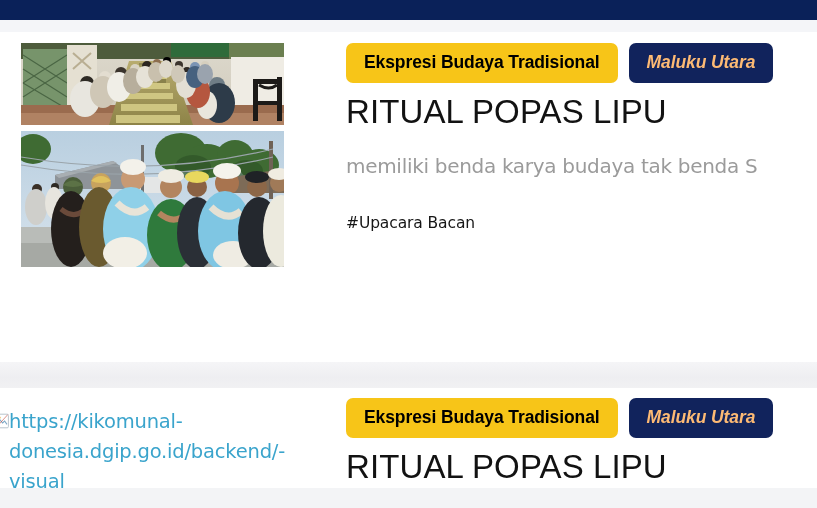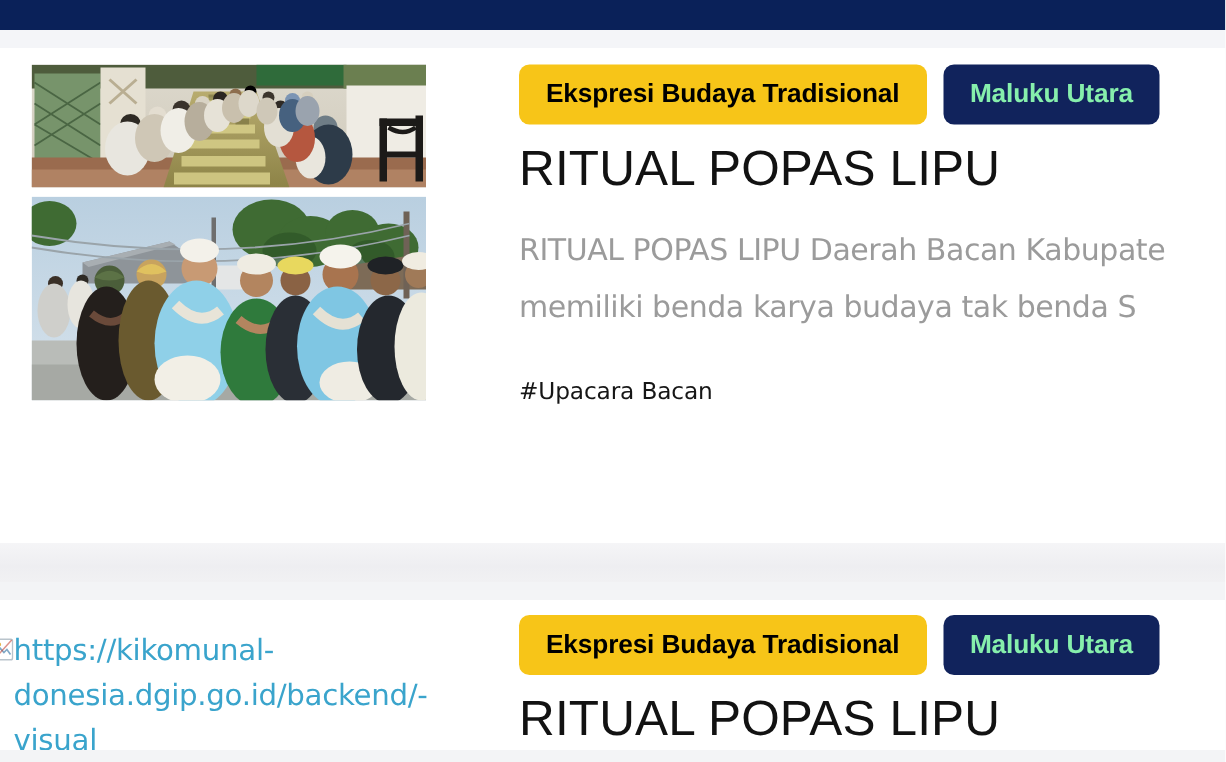--- a/index.html
+++ b/index.html
@@ -28,21 +28,21 @@
     background:#f4f5f8;
   }
 
   
   .card {
     position:absolute; left:0; width:817px;
     background:#ffffff;
     overflow:hidden;
   }
   .card--one { top:32px;  height:330px; }
-  .card--two { top:400px; height:100px; }
+  .card--two { top:388px; height:100px; }
 
   .card-inner {
     position:relative;
     display:flex;
     align-items:flex-start;
     padding:0;
     height:100%;
   }
 
   
@@ -108,21 +108,21 @@
     display:inline-block;
     font-size:17.5px;
     font-weight:bold;
     line-height:1;
     padding:11px 18px;
     border-radius:7px;
     letter-spacing:-0.1px;
     white-space:nowrap;
   }
   .badge--category { background:#f7c518; color:#000000; }
-  .badge--region   { background:#11235c; color:#86efac; }
+  .badge--region   { background:#11235c; color:#fdba74;font-style:italic; }
 
   .card-title {
     font-family:"Liberation Sans", sans-serif;
     font-weight:400;
     font-size:33px;
     line-height:42px;
     color:#121212;
     letter-spacing:0.1px;
     margin-top:8px;
     white-space:nowrap;
@@ -347,21 +347,20 @@
 
       <div class="content-col">
         <div class="badge-row">
           <span class="badge badge--category">Ekspresi Budaya Tradisional</span>
           <span class="badge badge--region">Maluku Utara</span>
         </div>
 
         <div class="card-title">RITUAL POPAS LIPU</div>
 
         <div class="card-desc">
-          <span>RITUAL POPAS LIPU Daerah Bacan Kabupate</span>
           <span>memiliki benda karya budaya tak benda S</span>
         </div>
 
         <div class="card-tags">#Upacara Bacan</div>
       </div>
 
     </div>
   </div>
 
   <div class="card-gap"></div>

